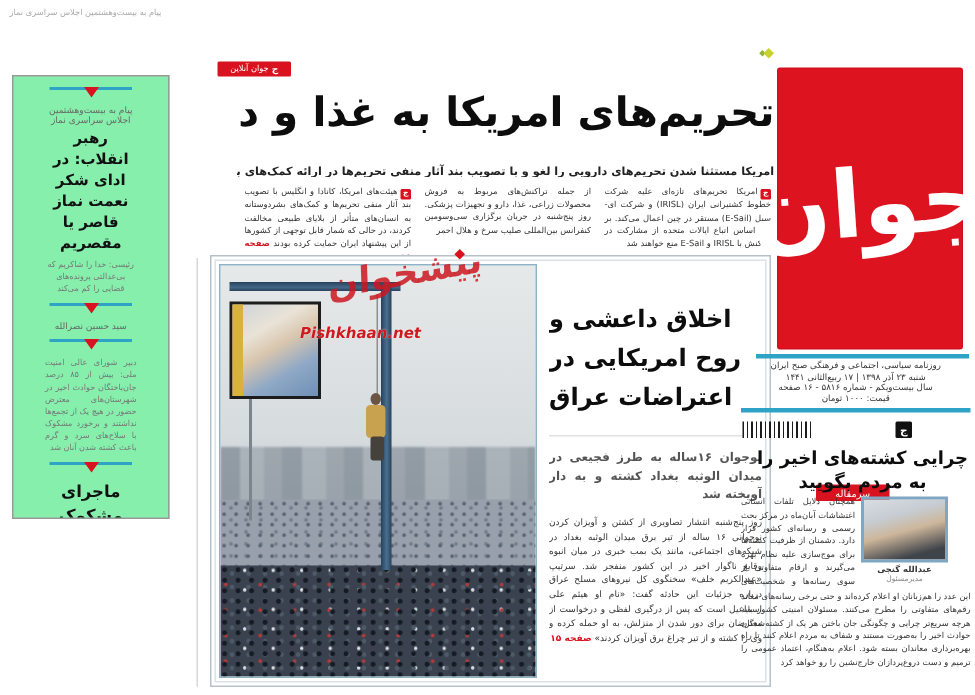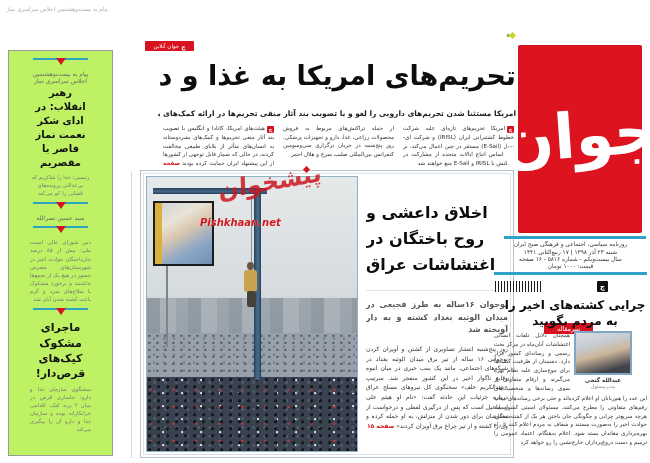--- a/index.html
+++ b/index.html
@@ -9,21 +9,21 @@
     position:relative; width:650px; height:463px; background:#fff;
     overflow:hidden; direction:rtl;
   }
   .abs { position:absolute; }
 
   
   .top-meta { left:4px; top:6px; width:106px; font-size:5.5px; color:#aaa; text-align:center; }
   .ornament { left:510px; top:33px; width:5px; height:5px; background:#c9d22e; transform:rotate(45deg); box-shadow:-3px 3px 0 -1px #8db53a; }
 
   
-  .sidebar { left:8px; top:50px; width:105px; height:406px; border:1px solid #9a9a9a; background:#bef264; padding:2px 21px; overflow:hidden; }
+  .sidebar { left:8px; top:50px; width:105px; height:296px; border:1px solid #9a9a9a; background:#86efac; padding:2px 21px; overflow:hidden; }
   .sep { position:relative; border-top:2px solid #2fa3c6; margin:5px 3px 6px 3px; height:6px; }
   .sep::after { content:""; position:absolute; left:50%; top:-2px; transform:translateX(-50%);
     border:5px solid transparent; border-top:7px solid #d9121f; border-bottom:none; }
   .sb-kicker { font-size:6px; color:#666; text-align:center; margin-bottom:2px; }
   .sb-head { font-size:10px; font-weight:bold; color:#111; text-align:center; line-height:1.4; }
   .sb-head-lg { font-size:11px; }
   .sb-sub { font-size:5.4px; color:#777; text-align:center; line-height:1.5; margin-top:3px; }
   .sb-sub-j { text-align:justify; }
 
   .fold-line { left:131px; top:172px; width:1px; height:286px; background:#d8d8d8; }
@@ -188,21 +188,21 @@
     <div class="victim-legs"></div>
     <div class="lamp"></div>
   </div>
   <div class="abs inset-portrait">
     <div class="inset-strip"></div>
   </div>
   <div class="abs wm-fa">پیشخوان</div>
   <div class="abs wm-en">Pishkhaan.net</div>
 
   <div class="abs iraq-block">
-    <div class="iraq-head">اخلاق داعشی و روح باختگان در اغتشاشات عراق</div>
+    <div class="iraq-head">اخلاق داعشی و روح امریکایی در اعتراضات عراق</div>
     <div class="iraq-lead">نوجوان ۱۶ساله به طرز فجیعی در میدان الوثبه بغداد کشته و به دار آویخته شد</div>
     <div class="iraq-body">
       <span>روز پنج‌شنبه انتشار تصاویری از کشتن و آویزان کردن نوجوانی ۱۶ ساله از تیر برق میدان الوثبه بغداد در شبکه‌های اجتماعی، مانند یک بمب خبری در میان انبوه وقایع ناگوار اخیر در این کشور منفجر شد. سرتیپ «عبدالکریم خلف» سخنگوی کل نیروهای مسلح عراق درباره جزئیات این حادثه گفت: «نام او هیثم علی اسماعیل است که پس از درگیری لفظی و درخواست از معترضان برای دور شدن از منزلش، به او حمله کرده و وی را کشته و از تیر چراغ برق آویزان کردند»</span>
       <span class="pageref">صفحه ۱۵</span>
     </div>
   </div>
 
   <div class="abs logo-box">
     <div class="logo-text">جوان</div>
   </div>

